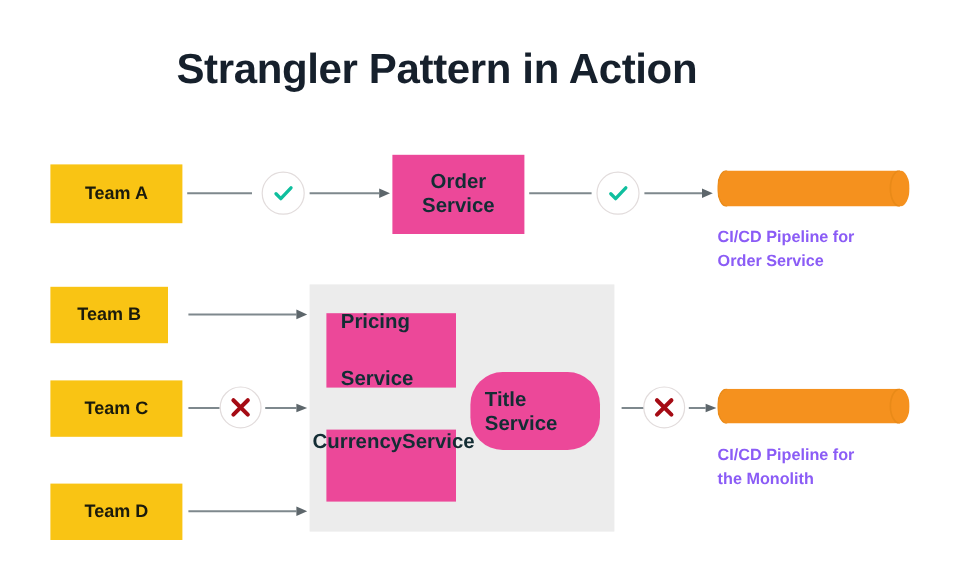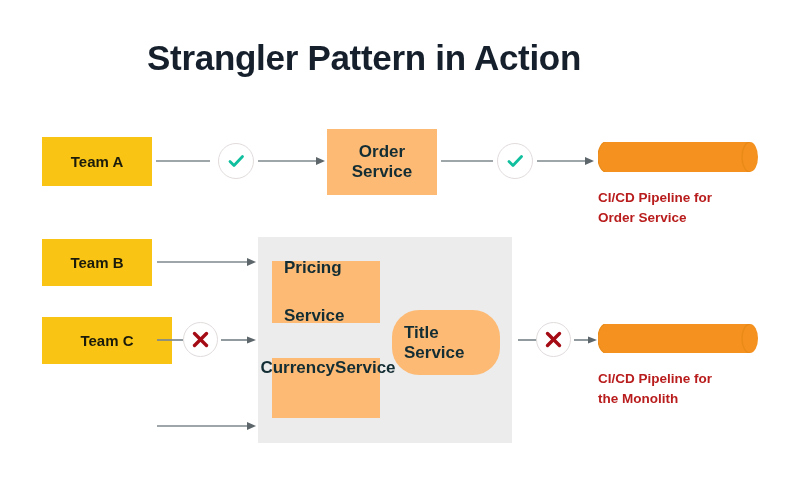--- a/index.html
+++ b/index.html
@@ -43,21 +43,21 @@
     line-height: 1.17;
     box-sizing: border-box;
   }
   .team-box {
     background: #F9C414;
     color: #1b1b0c;
     font-size: 15px;
     font-weight: bold;
   }
   .service-box {
-    background: #fdba74;
+    background: #ec4899;
     color: #132d34;
     font-size: 17px;
     font-weight: bold;
     padding: 0 8px;
     text-align: right;
   }
 
   
   #monolith-box {
     position: absolute;
@@ -89,21 +89,21 @@
 
   
   .pipeline {
     position: absolute;
   }
   .pipeline svg { display: block; }
   .pipeline-caption {
     position: absolute;
     font-size: 13.5px;
     font-weight: bold;
-    color: #b91c1c;
+    color: #8b5cf6;
     line-height: 1.45;
     white-space: pre-line;
   }
 </style>
 </head>
 <body>
 
 <div id="canvas">
 
   <div id="title">Strangler Pattern in Action</div>
@@ -164,31 +164,31 @@
   <div class="pipeline" style="left:598px; top:142px; width:160px; height:30px;">
     <svg width="160" height="30" viewBox="0 0 160 30">
       <path d="M8,0 H152 A8,15 0 0 1 152,30 H8 A8,15 0 0 1 8,0 Z" fill="#F5911E"></path>
       <path d="M152,0 A8,15 0 0 0 152,30" fill="none" stroke="#E98A18" stroke-width="1.4"></path>
       <path d="M8,0 A8,15 0 0 0 8,30" fill="none" stroke="#E98A18" stroke-width="1.1"></path>
     </svg>
   </div>
   <div class="pipeline-caption" style="left:598px; top:188px; width:190px;">CI/CD Pipeline for
 Order Service</div>
 
-  <div class="node team-box" style="left:42px; top:239px; width:110px; height:47px;">
+  <div class="node team-box" style="left:42px; top:239px; width:98px; height:47px;">
     <span>Team B</span>
   </div>
   <div class="arrow" style="left:157px; top:257px; width:100px; height:10px;">
     <svg width="100" height="10" viewBox="0 0 100 10">
       <line x1="0" y1="5" x2="90" y2="5" stroke="#7e888d" stroke-width="1.7"></line>
       <polygon points="90,1 99,5 90,9" fill="#5d666b"></polygon>
     </svg>
   </div>
 
-  <div class="node team-box" style="left:42px; top:317px; width:130px; height:47px;">
+  <div class="node team-box" style="left:42px; top:317px; width:110px; height:47px;">
     <span>Team C</span>
   </div>
   <div class="arrow" style="left:157px; top:335px; width:27px; height:10px;">
     <svg width="27" height="10" viewBox="0 0 27 10">
       <line x1="0" y1="5" x2="26" y2="5" stroke="#7e888d" stroke-width="1.7"></line>
     </svg>
   </div>
   <div class="badge" style="left:183px; top:322px; width:35px; height:35px;">
     <span>
       <svg width="19" height="19" viewBox="0 0 19 19">
@@ -197,20 +197,23 @@
       </svg>
     </span>
   </div>
   <div class="arrow" style="left:221px; top:335px; width:36px; height:10px;">
     <svg width="36" height="10" viewBox="0 0 36 10">
       <line x1="0" y1="5" x2="26" y2="5" stroke="#7e888d" stroke-width="1.7"></line>
       <polygon points="26,1.5 35,5 26,8.5" fill="#5d666b"></polygon>
     </svg>
   </div>
 
+  <div class="node team-box" style="left:42px; top:403px; width:110px; height:47px;">
+    <span>Team D</span>
+  </div>
   <div class="arrow" style="left:157px; top:421px; width:100px; height:10px;">
     <svg width="100" height="10" viewBox="0 0 100 10">
       <line x1="0" y1="5" x2="90" y2="5" stroke="#7e888d" stroke-width="1.7"></line>
       <polygon points="90,1 99,5 90,9" fill="#5d666b"></polygon>
     </svg>
   </div>
 
   <div class="node service-box" style="left:272px; top:261px; width:108px; height:62px; flex-direction:column; align-items:flex-start; padding-left:12px;gap:28px;">
     <span>Pricing</span>
     <span>Service</span>

